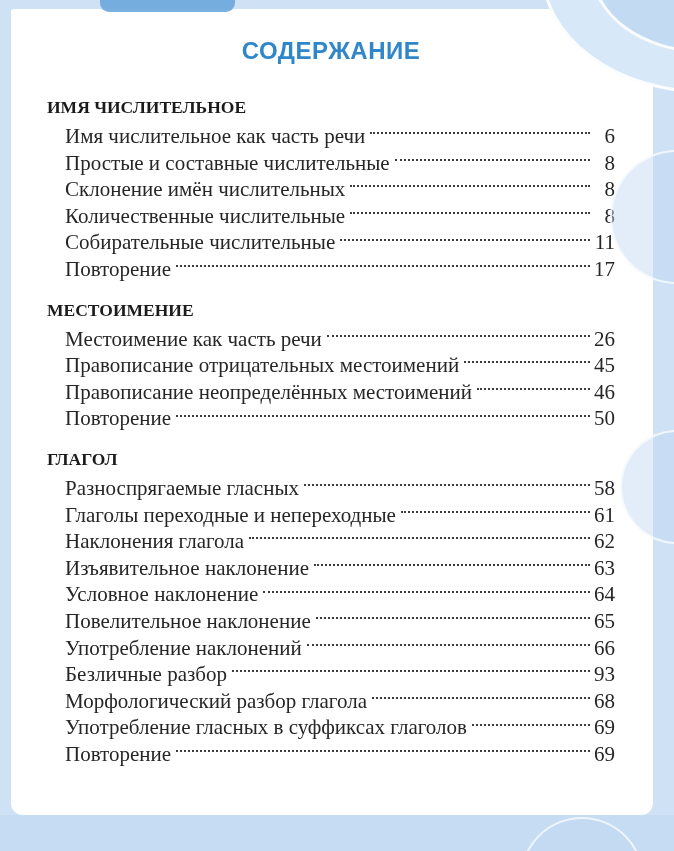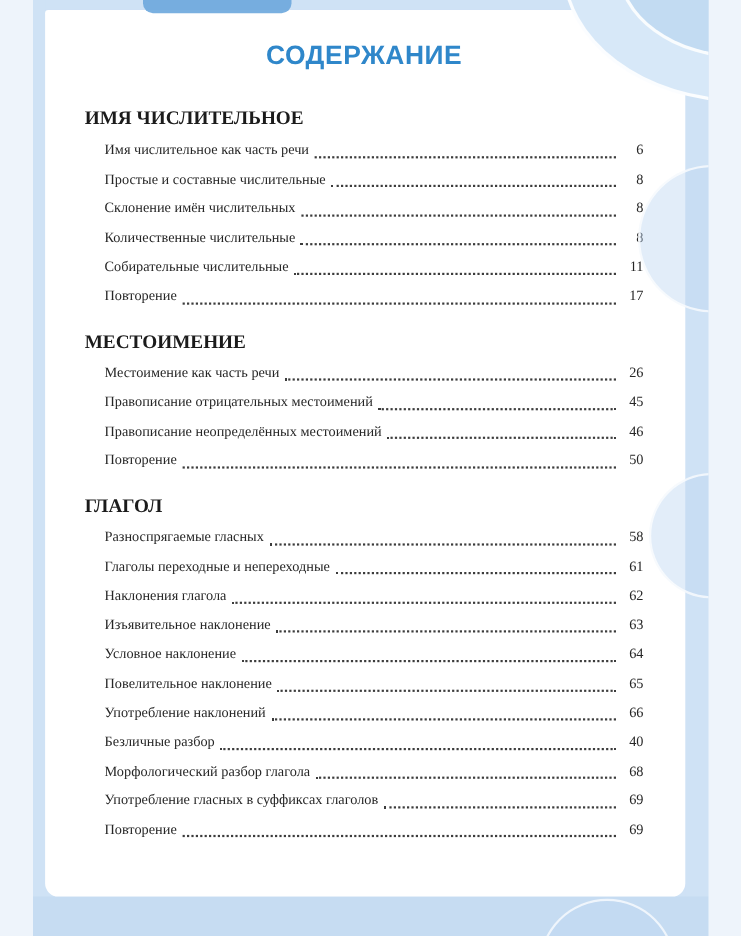--- a/index.html
+++ b/index.html
@@ -1,18 +1,18 @@
 <!DOCTYPE html>
 <html><head>
 <meta charset="utf-8">
 <style>
   html,body { margin:0; padding:0; background:#eef4fb; }
   .page {
     position:relative;
-    width:614px; height:851px;
+    width:674px; height:851px;
     margin:0 auto;
     background:#cfe2f5;
     overflow:hidden;
     font-family:"Liberation Serif", serif;
   }
   
   .edge { position:absolute; background:#cfe2f5; }
   .edge-top    { top:0; left:0; right:0; height:9px; }
   .edge-left   { top:0; left:0; bottom:0; width:11px; }
   .edge-right  { top:0; right:0; bottom:0; width:21px; }
@@ -75,23 +75,23 @@
   .toc { }
   .section-heading {
     font-weight:bold;
     font-size:17.5px;
     color:#1b1b1b;
     margin:17px 0 5px;
   }
   .toc-section:first-child .section-heading { margin-top:0; }
   .toc-row {
     display:flex;
-    align-items:flex-end;
+    align-items:center;
     padding-left:18px;
-    font-size:13px;
+    font-size:21px;
     line-height:26.6px;
     color:#262626;
   }
   .toc-row .label { white-space:nowrap; }
   .toc-row .dots {
     flex:1;
     border-bottom:2px dotted #3c3c3c;
     margin:0 3px 6px 5px;
     min-width:12px;
   }
@@ -210,21 +210,21 @@
             <span class="pagenum">65</span>
           </div>
           <div class="toc-row">
             <span class="label">Употребление наклонений</span>
             <span class="dots"></span>
             <span class="pagenum">66</span>
           </div>
           <div class="toc-row">
             <span class="label">Безличные разбор</span>
             <span class="dots"></span>
-            <span class="pagenum">40</span>
+            <span class="pagenum">93</span>
           </div>
           <div class="toc-row">
             <span class="label">Морфологический разбор глагола</span>
             <span class="dots"></span>
             <span class="pagenum">68</span>
           </div>
           <div class="toc-row">
             <span class="label">Употребление гласных в суффиксах глаголов</span>
             <span class="dots"></span>
             <span class="pagenum">69</span>

